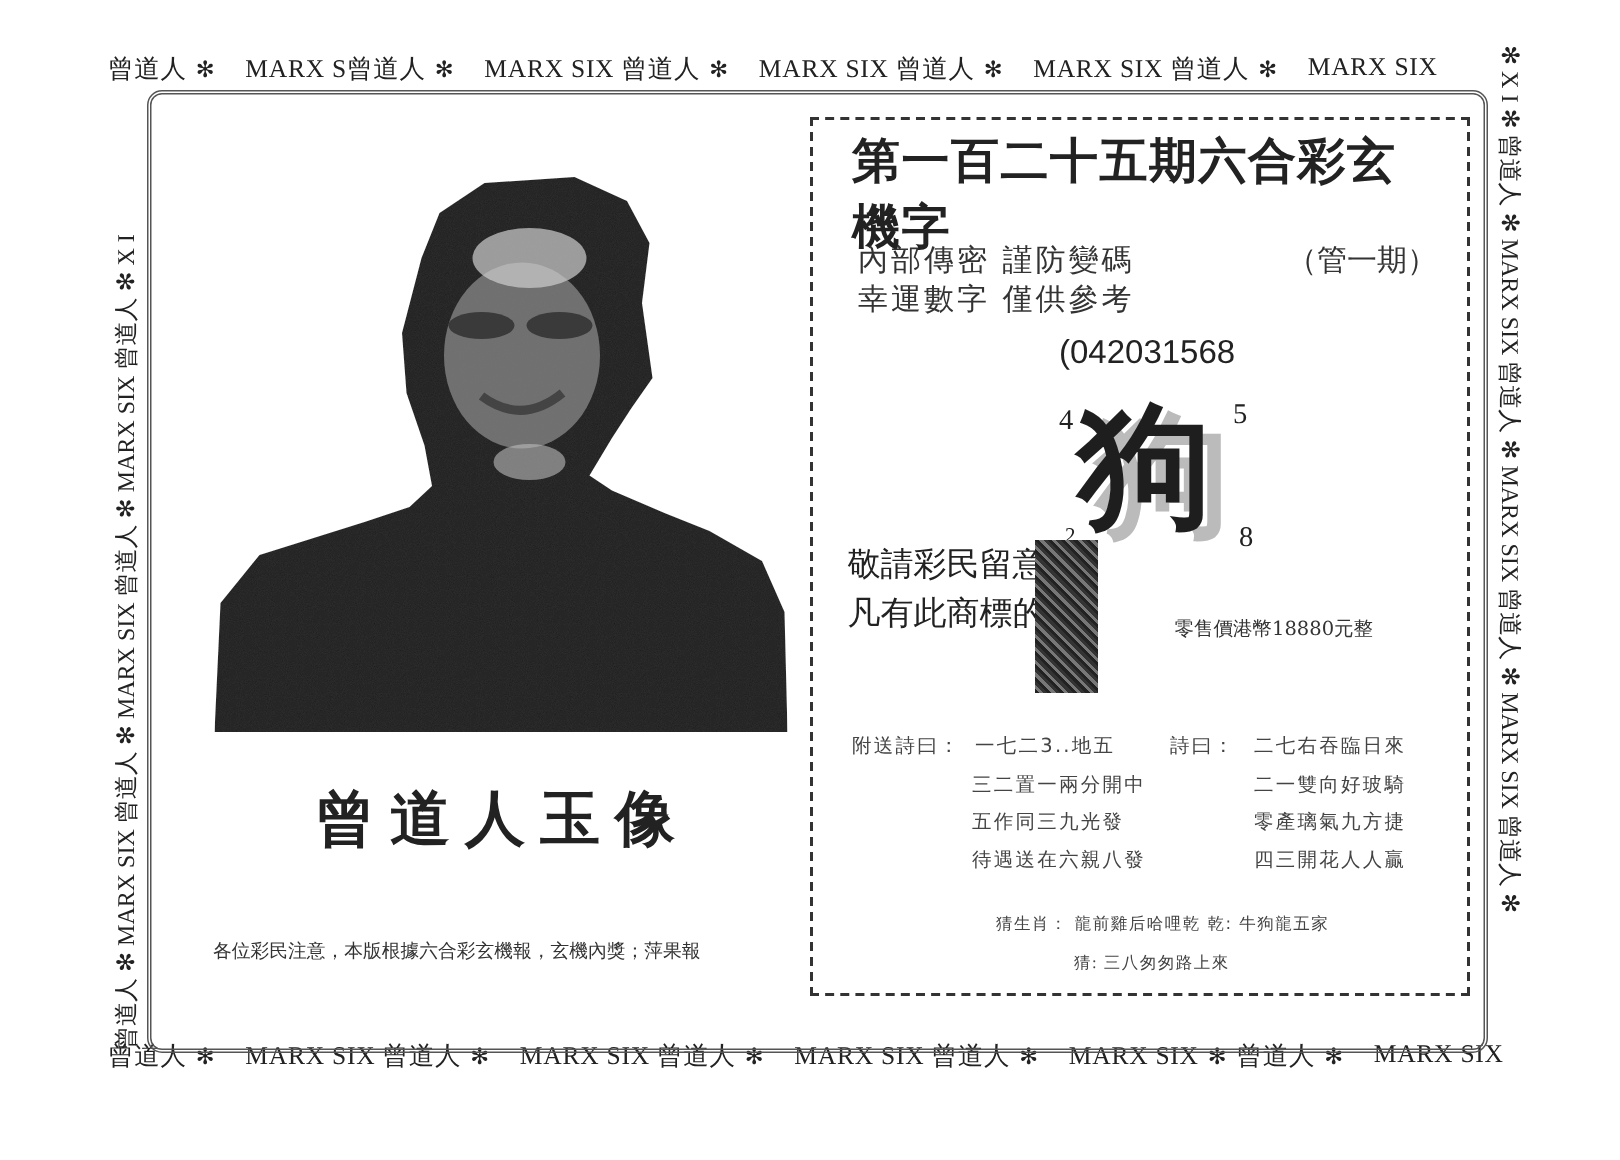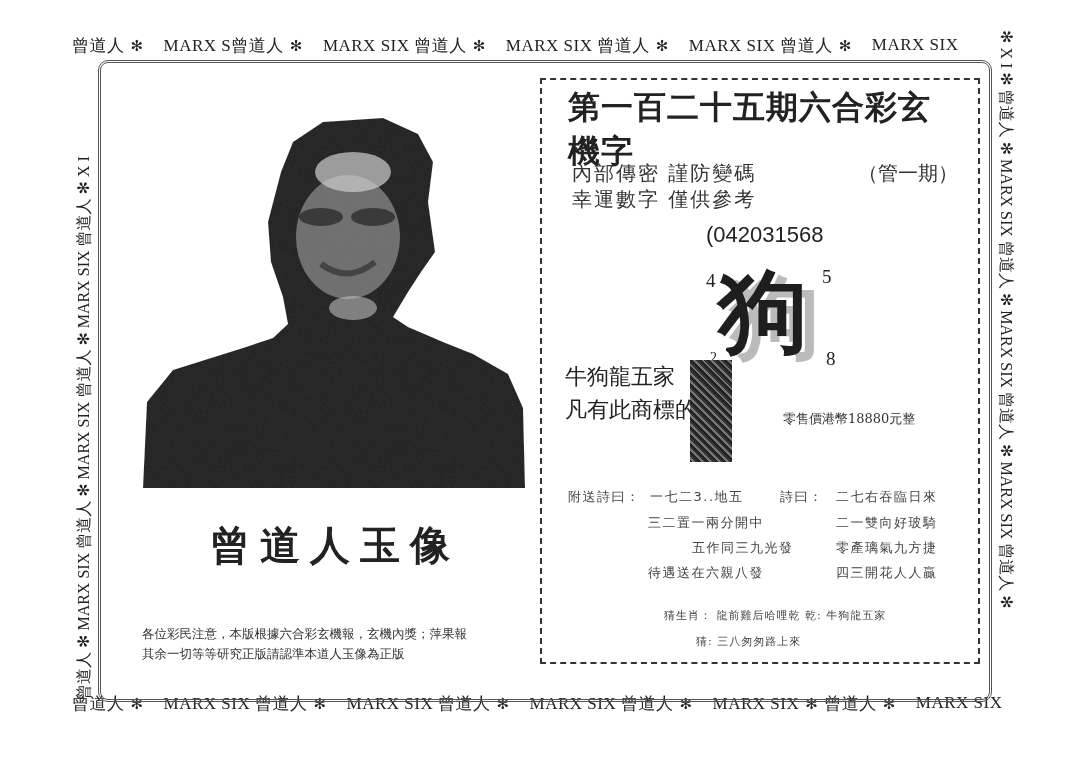--- a/index.html
+++ b/index.html
@@ -127,49 +127,48 @@
   <ellipse cx="178" cy="105" rx="22" ry="9" fill="#3a3a3a"></ellipse>
   <ellipse cx="230" cy="105" rx="22" ry="9" fill="#3a3a3a"></ellipse>
   <path d="M178 152 Q205 172 232 150" stroke="#444" stroke-width="6" fill="none"></path>
   <ellipse cx="210" cy="196" rx="24" ry="12" fill="#bdbdbd" opacity="0.6"></ellipse>
 </svg>
 
 <div class="caption">曾道人玉像</div>
 
 <div class="notice">
   <div>各位彩民注意，本版根據六合彩玄機報，玄機內獎；萍果報</div>
-  <div>其余一切等等研究正版請認準本道人玉像為正版</div>
 </div>
 
 <div class="box"></div>
 <div class="title">第一百二十五期六合彩玄機字</div>
 
 <div class="line" style="left:572px; top:160px;">內部傳密  謹防變碼</div>
 <div class="line" style="left:858px; top:160px; letter-spacing:0;">（管一期）</div>
 <div class="line" style="left:572px; top:186px;">幸運數字  僅供參考</div>
 <div class="code">(042031568</div>
 
 <div class="num" style="left:706px; top:270px;">4</div>
 <div class="num" style="left:822px; top:266px;">5</div>
 <div class="num" style="left:710px; top:350px; font-size:14px;">2</div>
 <div class="num" style="left:826px; top:348px;">8</div>
 <div class="dog">狗</div>
 
 <div class="warn">
-  <div>牛狗龍五家</div>
+  <div>敬請彩民留意</div>
   <div>凡有此商標的</div>
 </div>
 <div class="stamp"></div>
 <div class="price">零售價港幣18880元整</div>
 
 <div class="poem" style="left:568px; top:488px;">附送詩曰：</div>
 <div class="poem" style="left:650px; top:488px;">一七二3..地五</div>
 <div class="poem" style="left:648px; top:514px;">三二置一兩分開中</div>
-<div class="poem" style="left:648px; top:539px;margin-left:44px;">五作同三九光發</div>
+<div class="poem" style="left:648px; top:539px;">五作同三九光發</div>
 <div class="poem" style="left:648px; top:564px;">待遇送在六親八發</div>
 <div class="poem" style="left:780px; top:488px;">詩曰：</div>
 <div class="poem" style="left:836px; top:488px;">二七右吞臨日來</div>
 <div class="poem" style="left:836px; top:514px;">二一雙向好玻騎</div>
 <div class="poem" style="left:836px; top:539px;">零產璃氣九方捷</div>
 <div class="poem" style="left:836px; top:564px;">四三開花人人贏</div>
 
 <div class="guess" style="left:664px; top:608px;">猜生肖： 龍前雞后哈哩乾 乾: 牛狗龍五家</div>
-<div class="guess" style="left:696px; top:634px;">猜: 三八匆匆路上來</div>
+<div class="guess" style="left:716px; top:634px;font-family:Liberation Serif, serif;">猜: 三八匆匆路上來</div>
 
 </body></html>

